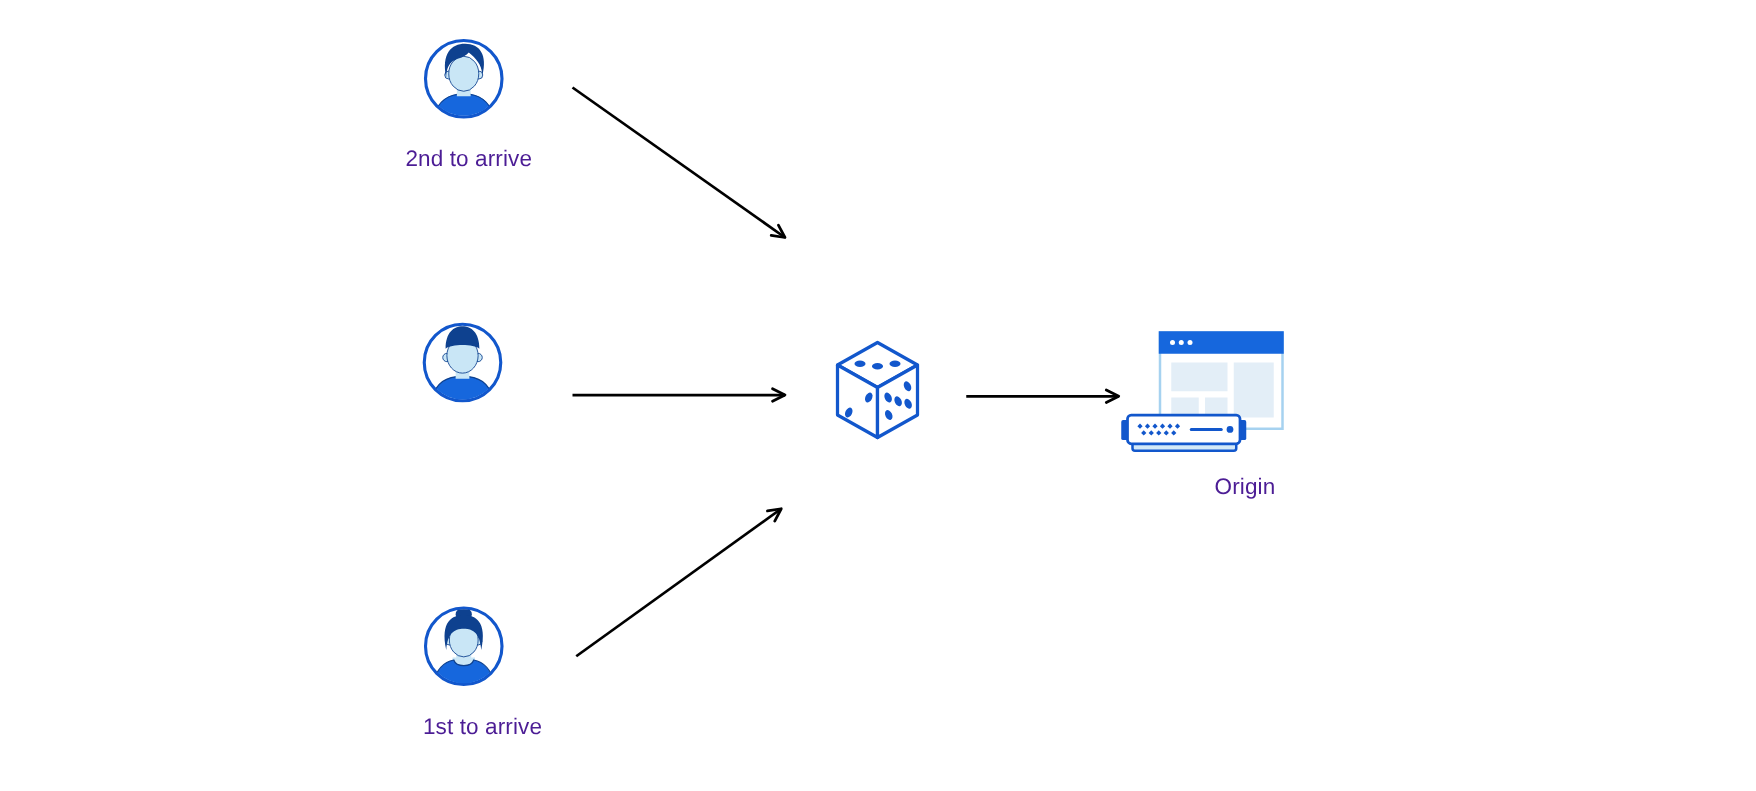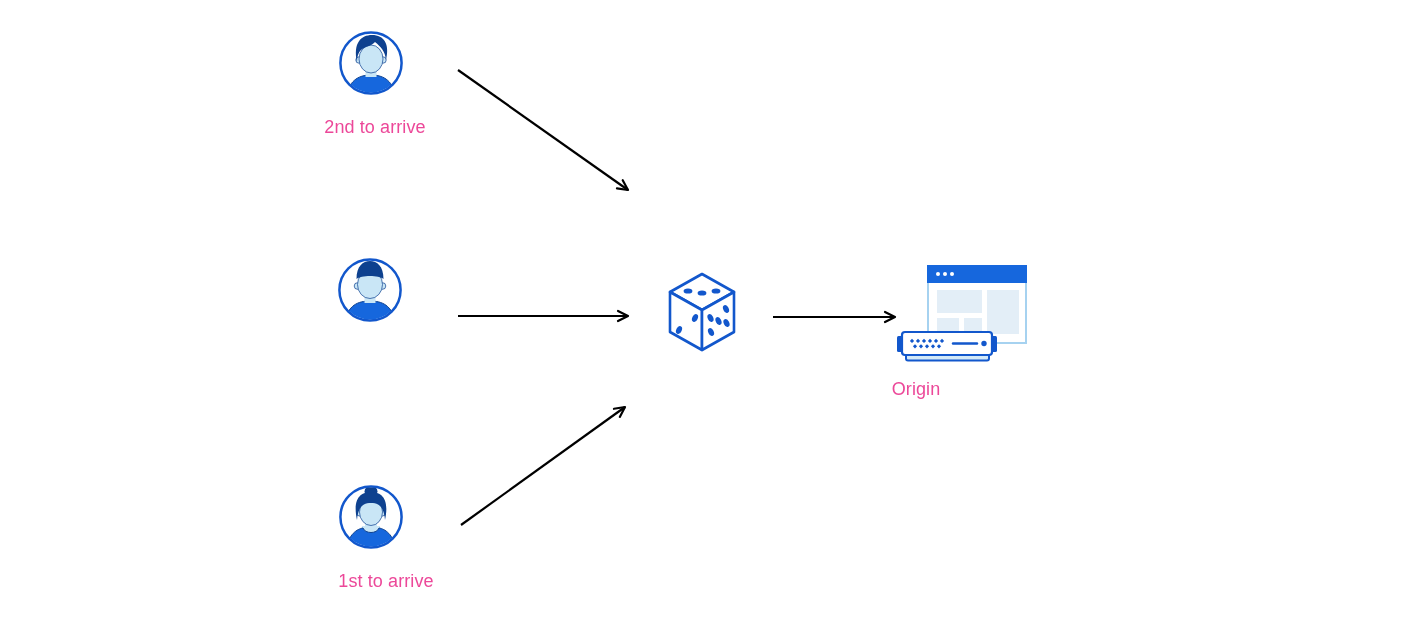--- a/index.html
+++ b/index.html
@@ -10,21 +10,21 @@
     overflow:hidden;
     font-family:"Liberation Sans",sans-serif;
   }
   .node{position:absolute;}
   .node-label{
     position:absolute;
     width:180px;
     text-align:center;
     font-size:18px;
     line-height:22px;
-    color:#ec4899;
+    color:#4c1d95;
     letter-spacing:0.1px;
   }
   svg{display:block;}
   .arrows{position:absolute;left:0;top:0;pointer-events:none;}
 </style>
 </head>
 <body>
 
 <div class="stage">
 
@@ -159,15 +159,15 @@
           <path d="M25,84.2 l2.1,2.1 -2.1,2.1 -2.1,-2.1 Z"></path>
           <path d="M31,84.2 l2.1,2.1 -2.1,2.1 -2.1,-2.1 Z"></path>
           <path d="M37,84.2 l2.1,2.1 -2.1,2.1 -2.1,-2.1 Z"></path>
           <path d="M43,84.2 l2.1,2.1 -2.1,2.1 -2.1,-2.1 Z"></path>
         </g>
         <line x1="57" y1="83.5" x2="81" y2="83.5" stroke="#1257CC" stroke-width="2.4" stroke-linecap="round"></line>
         <circle cx="88" cy="83.5" r="2.7" fill="#1257CC"></circle>
       </g>
     </svg>
   </div>
-  <div class="node-label" style="left:826px;top:378px;">Origin</div>
+  <div class="node-label" style="left:906px;top:378px;">Origin</div>
 
 </div>
 
 </body></html>

